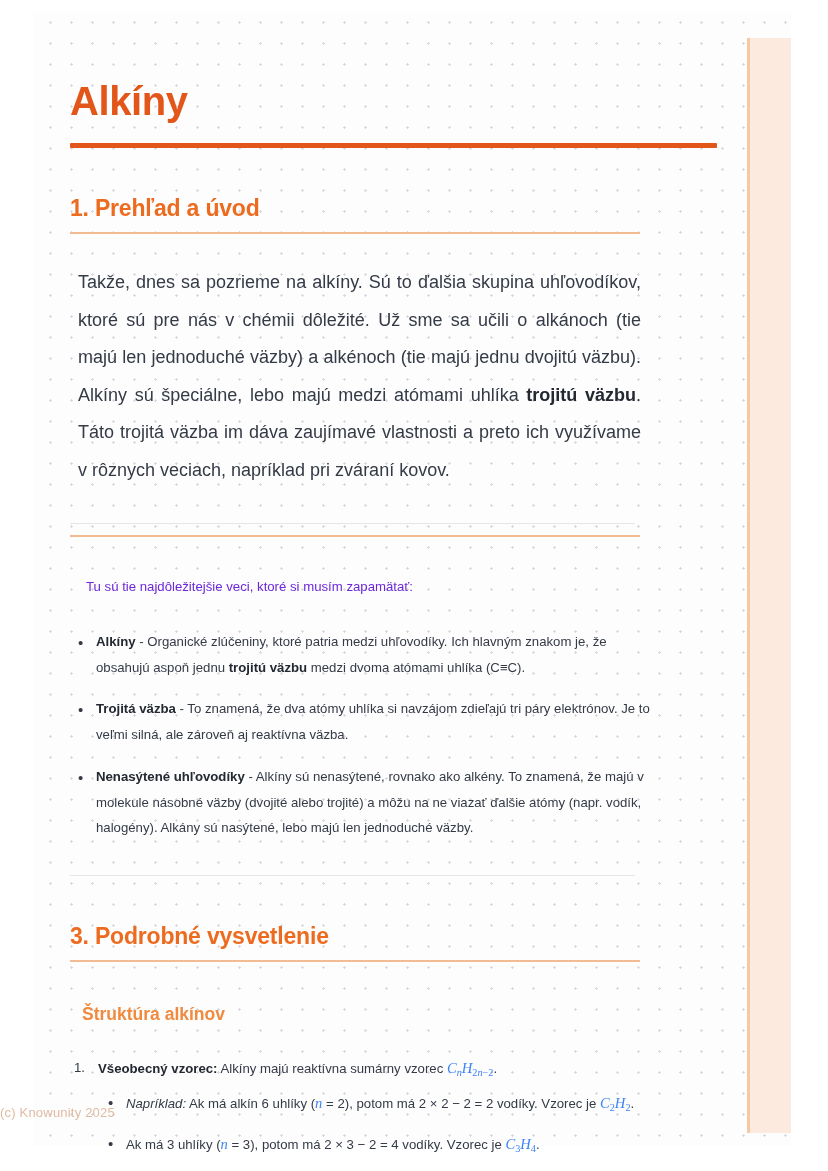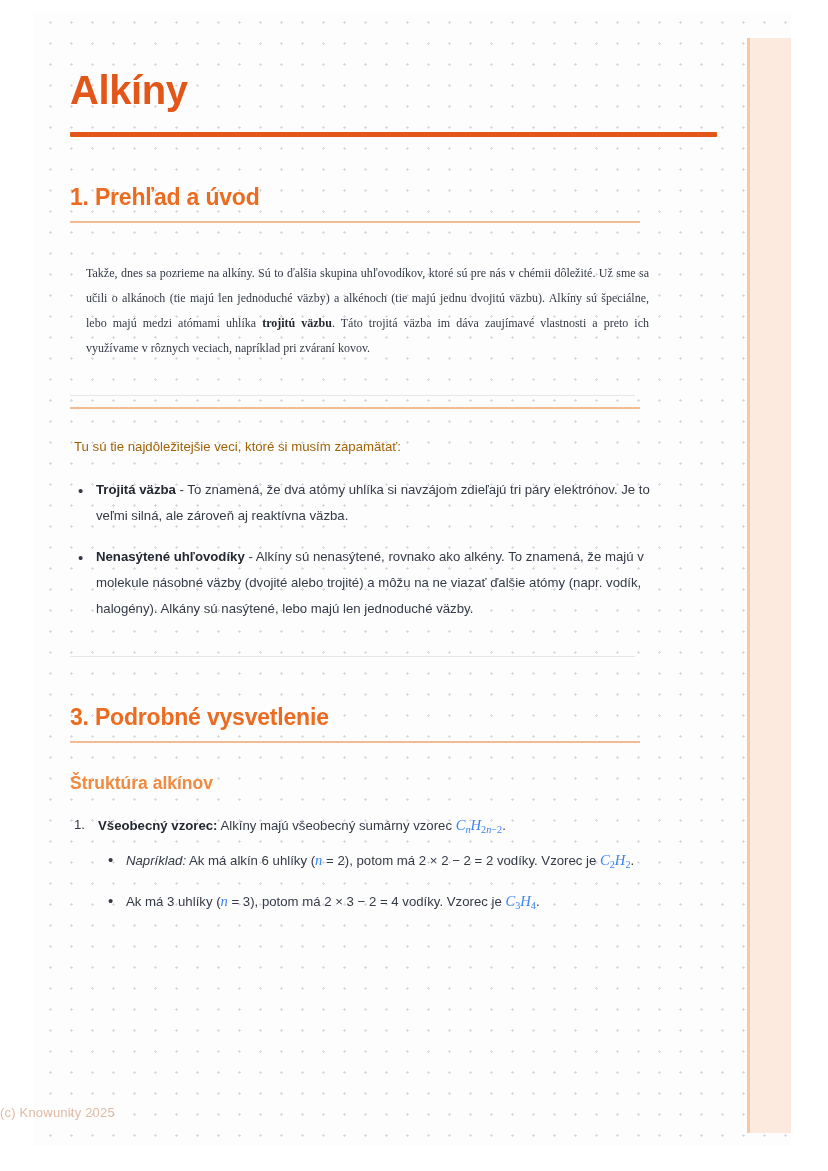--- a/index.html
+++ b/index.html
@@ -55,21 +55,21 @@
     background: #fdeade;
     border-left: 3px solid #f6c9a4;
     box-sizing: border-box;
     z-index: 2;
   }
 
   
   #content {
     position: absolute;
     left: 70px;
-    top: 4px;
+    top: 15px;
     width: 660px;
     z-index: 4;
   }
 
   
   .doc-title {
     margin: 0;
     padding-top: 66px;
     font-size: 40px;
     font-weight: 700;
@@ -97,45 +97,44 @@
   }
   .h2-rule {
     margin-top: 11px;
     width: 570px;
     height: 2px;
     background: #f3bb92;
   }
 
   
   .h3 {
-    margin: 0;
+    margin: 12px;
     padding-top: 30px;
     font-size: 17.5px;
     font-weight: 700;
     color: #f08a3e;
     line-height: 1.2;
   }
 
   
   p.body {
-    margin: 16px;
+    margin: 8px;
     padding-top: 22px;
-    font-size: 12px;
+    font-size: 18px;
     line-height: 2.08;
     color: #343a46;
     text-align: justify;
     width: 563px;
-    font-family: Liberation Serif, serif;
   }
   p.lead {
-    margin: 4px;
+    margin: 16px;
     padding-top: 22px;
     font-size: 13.2px;
     line-height: 1.8;
-    color: #a16207;
+    color: #6d28d9;
     width: 563px;
   }
   b, strong { font-weight: 700; color: #232831; }
 
   
   ul.bullets {
     margin: 0;
     padding: 14px 0 0 0;
     list-style: none;
     width: 580px;
@@ -270,37 +269,40 @@
   </p>
 
   <div class="sep"></div>
 
   <div class="h2-rule"></div>
 
   <p class="lead">Tu sú tie najdôležitejšie veci, ktoré si musím zapamätať:</p>
 
   <ul class="bullets">
     <li>
+      <b>Alkíny</b><span> - Organické zlúčeniny, ktoré patria medzi uhľovodíky. Ich hlavným znakom je, že obsahujú aspoň jednu </span><b>trojitú väzbu</b><span> medzi dvoma atómami uhlíka (C≡C).</span>
+    </li>
+    <li>
       <b>Trojitá väzba</b><span> - To znamená, že dva atómy uhlíka si navzájom zdieľajú tri páry elektrónov. Je to veľmi silná, ale zároveň aj reaktívna väzba.</span>
     </li>
     <li>
       <b>Nenasýtené uhľovodíky</b><span> - Alkíny sú nenasýtené, rovnako ako alkény. To znamená, že majú v molekule násobné väzby (dvojité alebo trojité) a môžu na ne viazať ďalšie atómy (napr. vodík, halogény). Alkány sú nasýtené, lebo majú len jednoduché väzby.</span>
     </li>
   </ul>
 
   <div class="sep"></div>
 
   <h2 class="h2">3. Podrobné vysvetlenie</h2>
   <div class="h2-rule"></div>
 
   <h3 class="h3">Štruktúra alkínov</h3>
 
   <ol class="numbered">
     <li>
-      <b>Všeobecný vzorec:</b><span> Alkíny majú všeobecný sumárny vzorec </span><span class="math">C<sub>n</sub>H<sub><span class="up">2</span>n<span class="up">−2</span></sub></span><span>.</span>
+      <b>Všeobecný vzorec:</b><span> Alkíny majú reaktívna sumárny vzorec </span><span class="math">C<sub>n</sub>H<sub><span class="up">2</span>n<span class="up">−2</span></sub></span><span>.</span>
 
       <ul class="sub-bullets">
         <li>
           <span class="em-note">Napríklad:</span><span> Ak má alkín 6 uhlíky (</span><span class="math">n</span><span> = 2), potom má 2 × 2 − 2 = 2 vodíky. Vzorec je </span><span class="math">C<sub class="up">2</sub>H<sub class="up">2</sub></span><span>.</span>
         </li>
         <li>
           <span>Ak má 3 uhlíky (</span><span class="math">n</span><span> = 3), potom má 2 × 3 − 2 = 4 vodíky. Vzorec je </span><span class="math">C<sub class="up">3</sub>H<sub class="up">4</sub></span><span>.</span>
         </li>
       </ul>
     </li>

